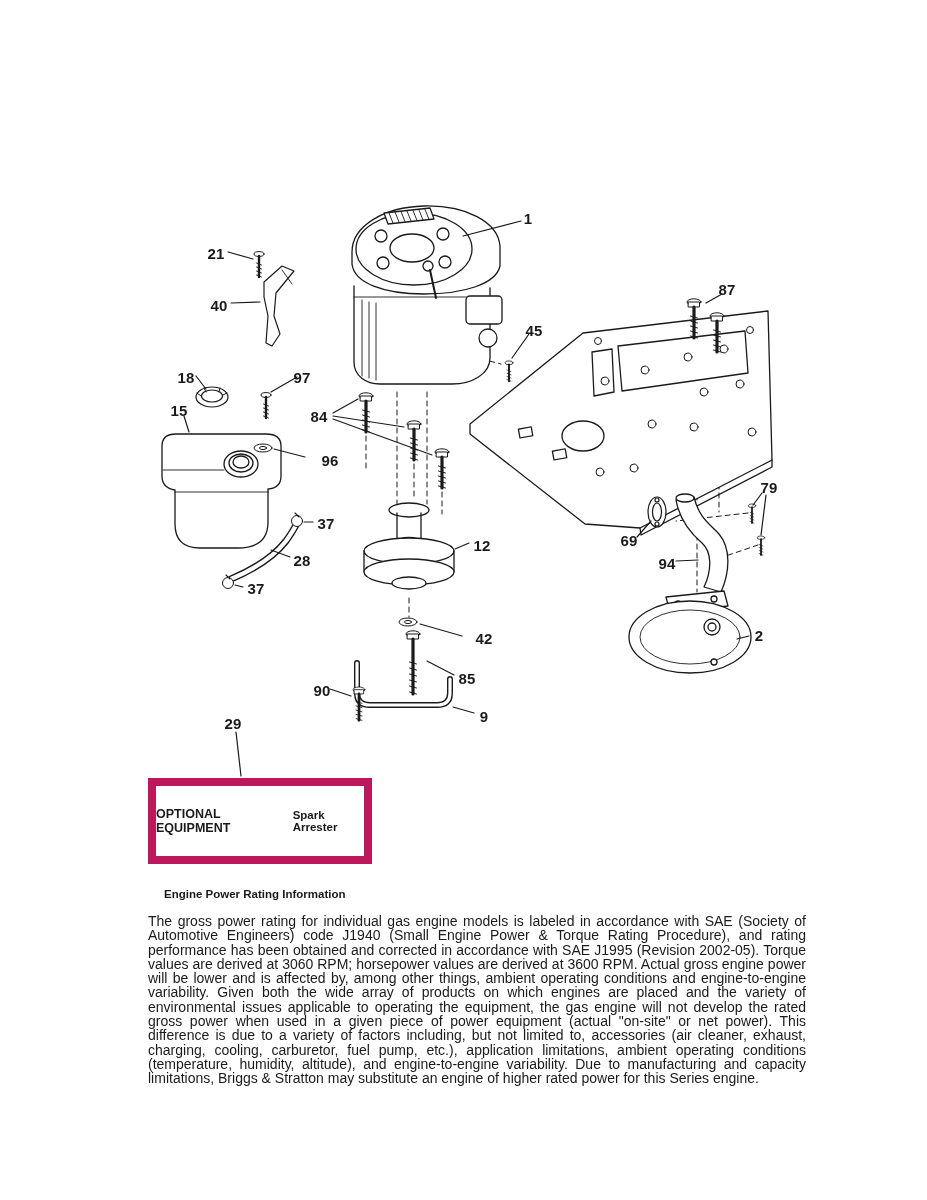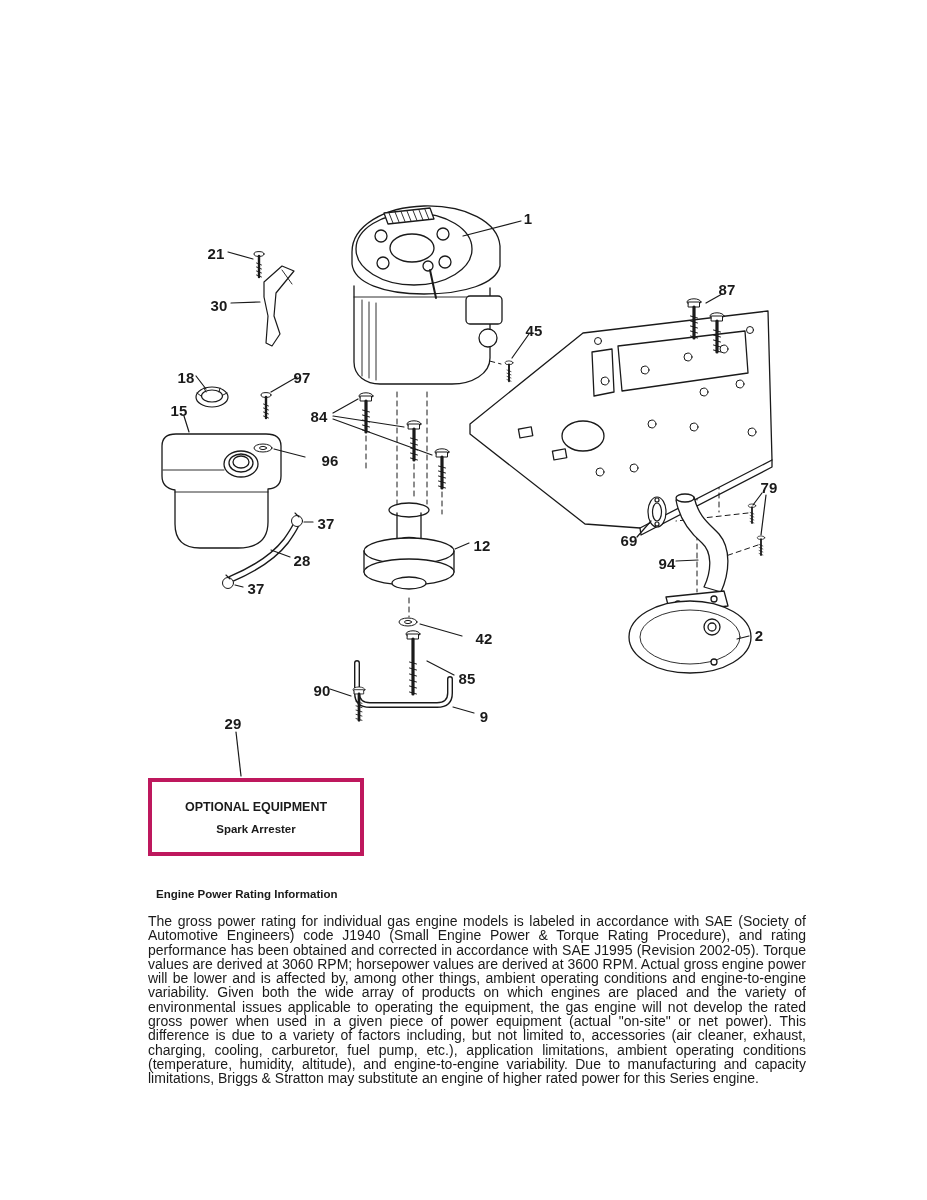--- a/index.html
+++ b/index.html
@@ -18,34 +18,34 @@
     transform:translate(-50%,-50%);
     font-weight:bold;
     font-size:15px;
     letter-spacing:.2px;
     white-space:nowrap;
   }
   .opt-box{
     position:absolute;
     left:148px;top:778px;
     width:208px;height:70px;
-    border:4px solid #be185d;
+    border:8px solid #be185d;
     background:#fff;
-    display:flex;flex-direction:column;align-items:center;justify-content:center;
+    display:flex;align-items:center;justify-content:center;
     gap:9px;
   }
   .opt-title{font-weight:bold;font-size:12.5px;}
   .opt-sub{font-weight:bold;font-size:11.5px;}
   .info{
     position:absolute;
     left:148px;top:888px;
     width:658px;
   }
   .info h3{
-    margin:0 0 14px 8px;
+    margin:0 0 14px 16px;
     font-size:11.5px;
     font-weight:bold;
   }
   .info p{
     margin:0;
     font-size:14px;
     line-height:14.3px;
     text-align:justify;
   }
 </style>
@@ -281,21 +281,21 @@
       <line x1="462" y1="636" x2="420" y2="624"></line>
       <line x1="454" y1="675" x2="427" y2="661"></line>
       <line x1="330" y1="689" x2="351" y2="696"></line>
       <line x1="474" y1="713" x2="453" y2="707"></line>
       <line x1="236" y1="732" x2="241" y2="776"></line>
     </g>
   </svg>
 
   <div class="callout" style="left:528px;top:218px">1</div>
   <div class="callout" style="left:216px;top:253px">21</div>
-  <div class="callout" style="left:219px;top:305px">30</div>
+  <div class="callout" style="left:219px;top:305px">40</div>
   <div class="callout" style="left:727px;top:289px">87</div>
   <div class="callout" style="left:534px;top:330px">45</div>
   <div class="callout" style="left:186px;top:377px">18</div>
   <div class="callout" style="left:302px;top:377px">97</div>
   <div class="callout" style="left:179px;top:410px">15</div>
   <div class="callout" style="left:319px;top:416px">84</div>
   <div class="callout" style="left:330px;top:460px">96</div>
   <div class="callout" style="left:326px;top:523px">37</div>
   <div class="callout" style="left:302px;top:560px">28</div>
   <div class="callout" style="left:256px;top:588px">37</div>

